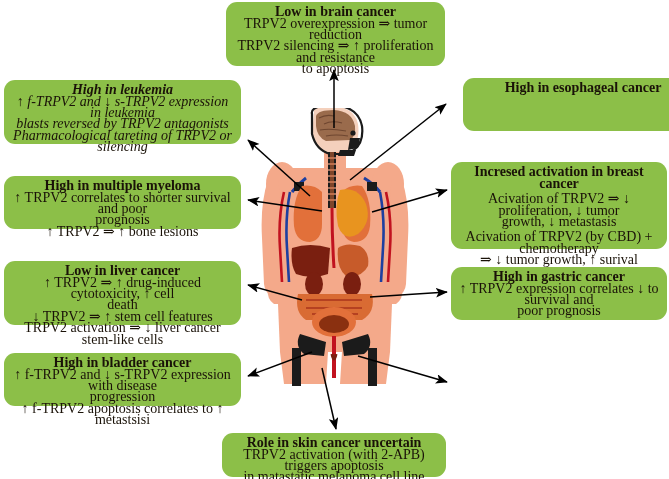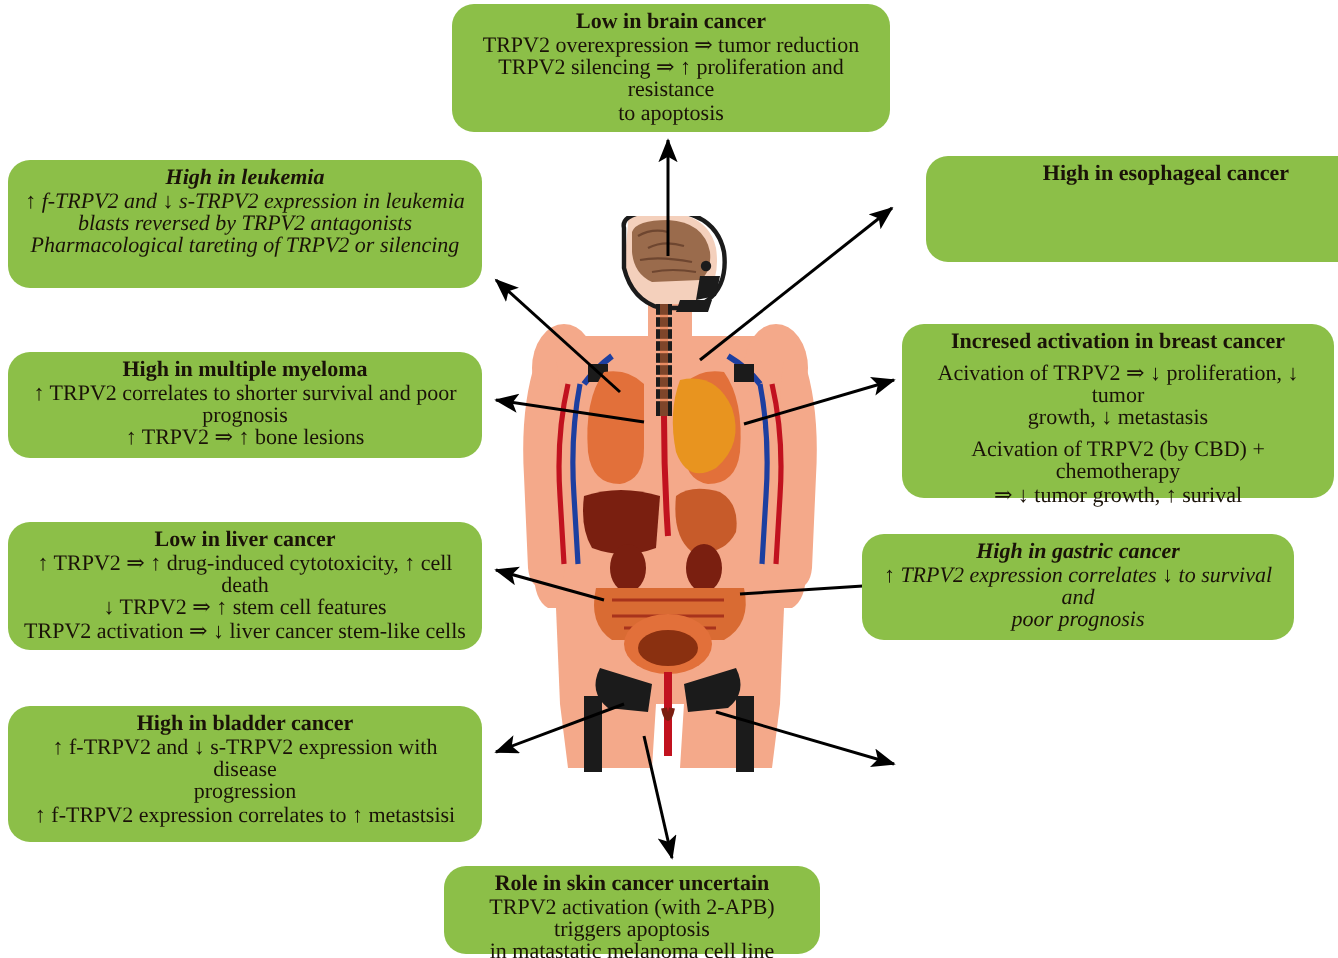--- a/index.html
+++ b/index.html
@@ -12,42 +12,42 @@
   }
   .canvas{position:absolute;left:0;top:0;width:669px;height:479px;}
   .arrows{position:absolute;left:0;top:0;width:669px;height:479px;pointer-events:none;}
   .box{
     position:absolute;
     background:#8CBF48;
     border-radius:11px;
     box-sizing:border-box;
     padding:4px 7px 5px 7px;
     color:#1a1208;
-    font-size:11px;
+    font-size:14px;
     line-height:11.4px;
   }
   .box .hdr{
     font-weight:bold;
     text-align:center;
     display:block;
     line-height:11.6px;
   }
   .box .ln{display:block;text-align:center;}
   .box .ln.gap{margin-top:4px;}
 
   
   #box-brain     {left:226px;top:2px;  width:219px;height:64px;}
   #box-leukemia  {left:4px;  top:80px; width:237px;height:64px;font-style:italic;}
   #box-myeloma   {left:4px;  top:176px;width:237px;height:53px;}
   #box-liver     {left:4px;  top:261px;width:237px;height:64px;}
-  #box-bladder   {left:4px;  top:353px;width:237px;height:68px;}
-  #box-skin      {left:222px;top:433px;width:188px;height:44px;}
+  #box-bladder   {left:4px;  top:353px;width:237px;height:53px;}
+  #box-skin      {left:222px;top:433px;width:224px;height:44px;}
   #box-esophageal{left:463px;top:78px; width:240px;height:53px;font-family:Liberation Serif, serif;}
   #box-breast    {left:451px;top:162px;width:216px;height:87px;}
-  #box-gastric   {left:431px;top:267px;width:216px;height:53px;font-style:italic;}
+  #box-gastric   {left:451px;top:267px;width:216px;height:53px;}
   #box-prostate  {left:451px;top:345px;width:216px;height:64px;}
 
   .body-fig{position:absolute;left:254px;top:108px;width:163px;height:290px;}
 </style>
 </head>
 <body>
 
 <div class="canvas">
 
   <svg class="body-fig" viewBox="0 0 163 290">
@@ -196,21 +196,21 @@
     <span class="ln">↑ TRPV2 ⇒ ↑ drug-induced cytotoxicity, ↑ cell</span>
     <span class="ln">death</span>
     <span class="ln">↓ TRPV2 ⇒ ↑ stem cell features</span>
     <span class="ln">TRPV2 activation ⇒ ↓ liver cancer stem-like cells</span>
   </div>
 
   <div class="box" id="box-bladder">
     <span class="hdr">High in bladder cancer</span>
     <span class="ln">↑ f-TRPV2 and ↓ s-TRPV2 expression with disease</span>
     <span class="ln">progression</span>
-    <span class="ln">↑ f-TRPV2 expression correlates to ↑ metastsisi</span>
+    <span class="ln">↑ f-TRPV2 apoptosis correlates to ↑ metastsisi</span>
   </div>
 
   <div class="box" id="box-skin">
     <span class="hdr">Role in skin cancer uncertain</span>
     <span class="ln">TRPV2 activation (with 2-APB) triggers apoptosis</span>
     <span class="ln">in matastatic melanoma cell line</span>
   </div>
 
   <div class="box" id="box-esophageal">
     <span class="hdr">High in esophageal cancer</span>

